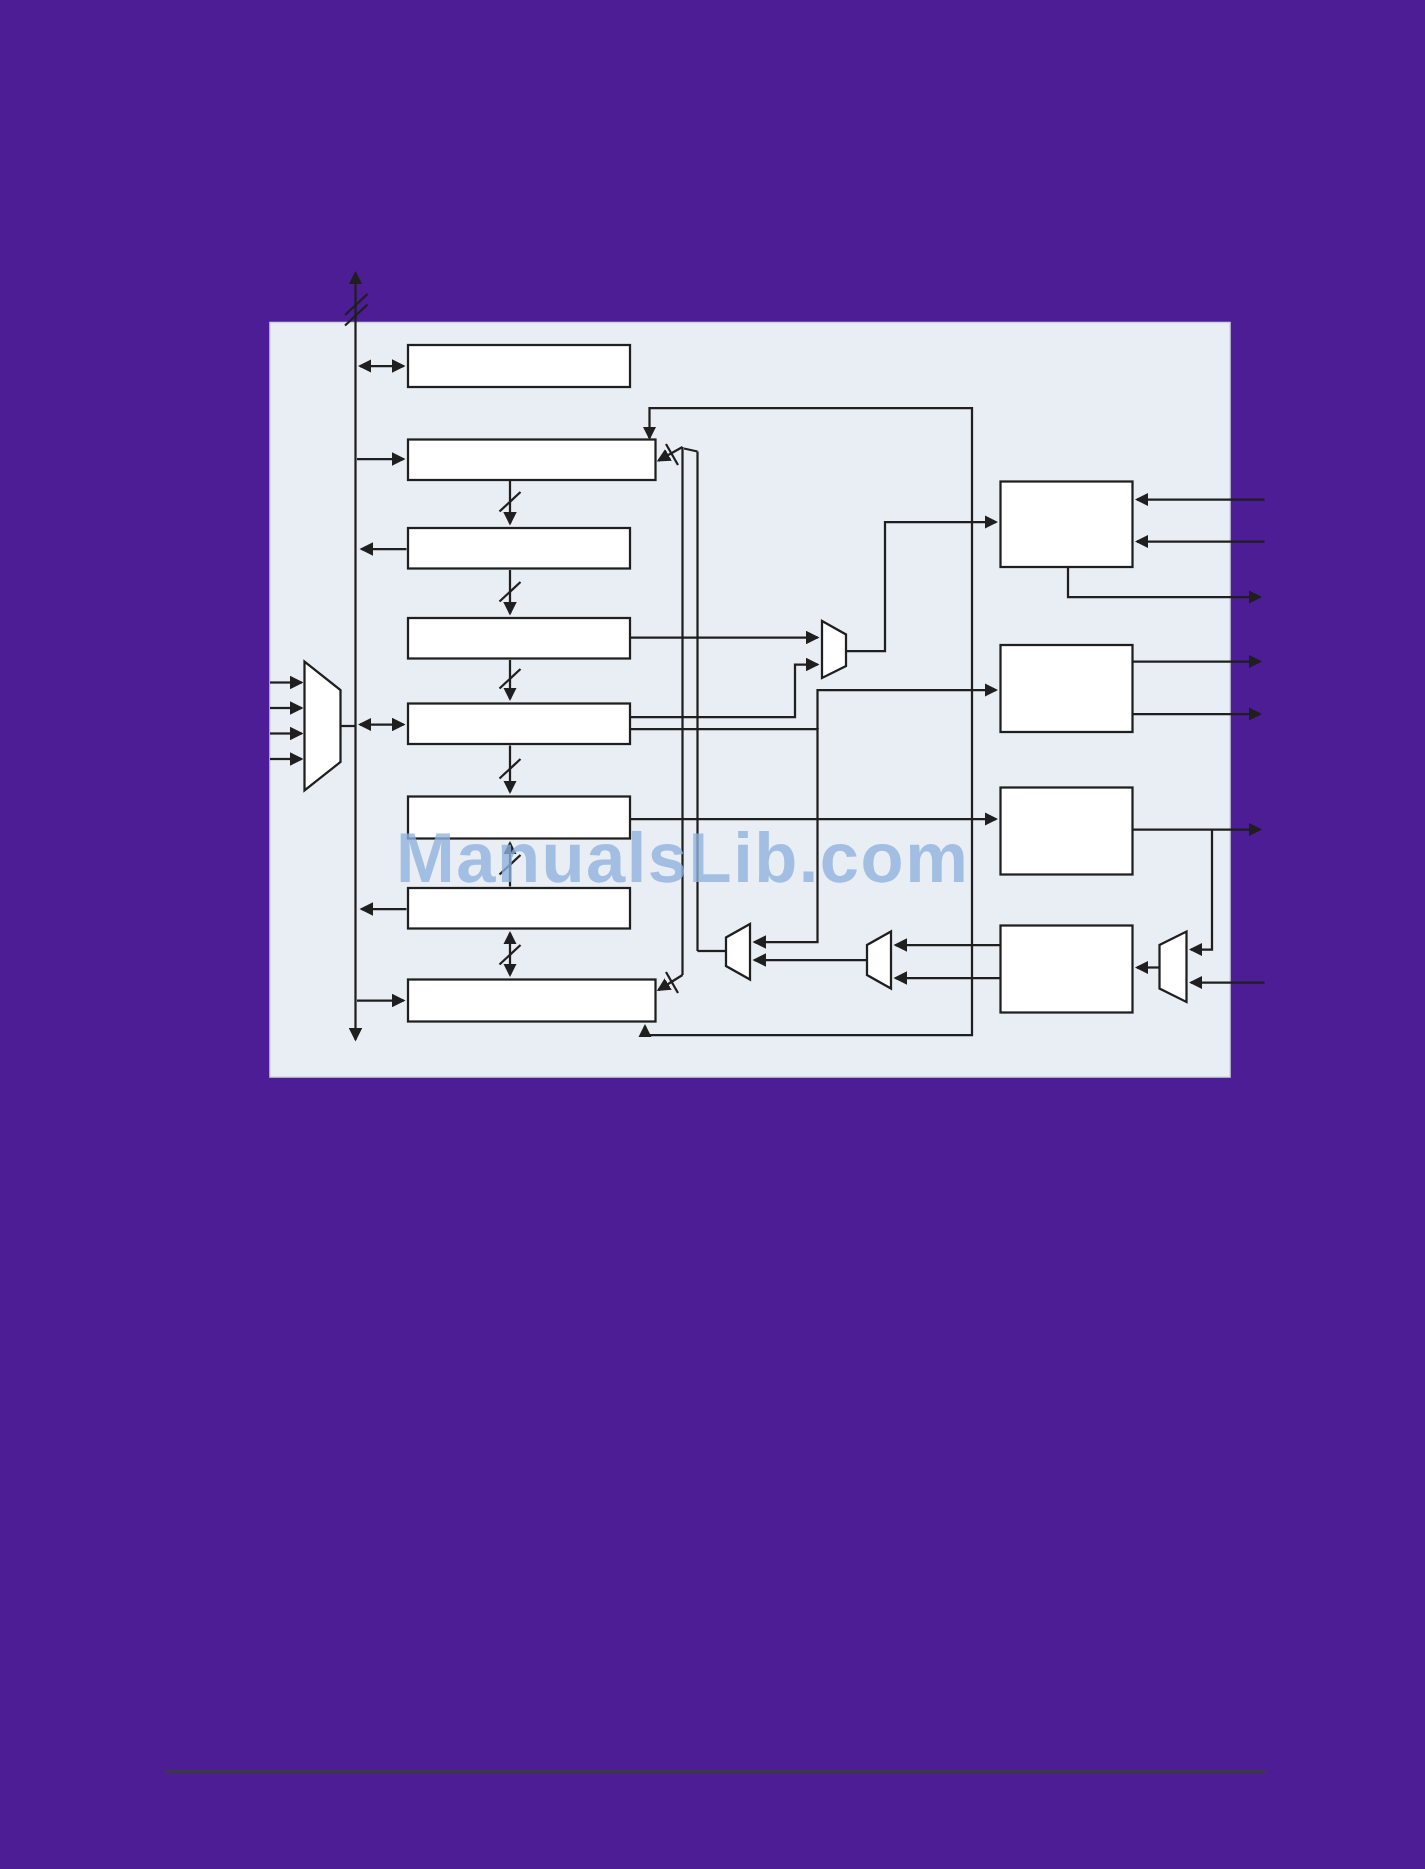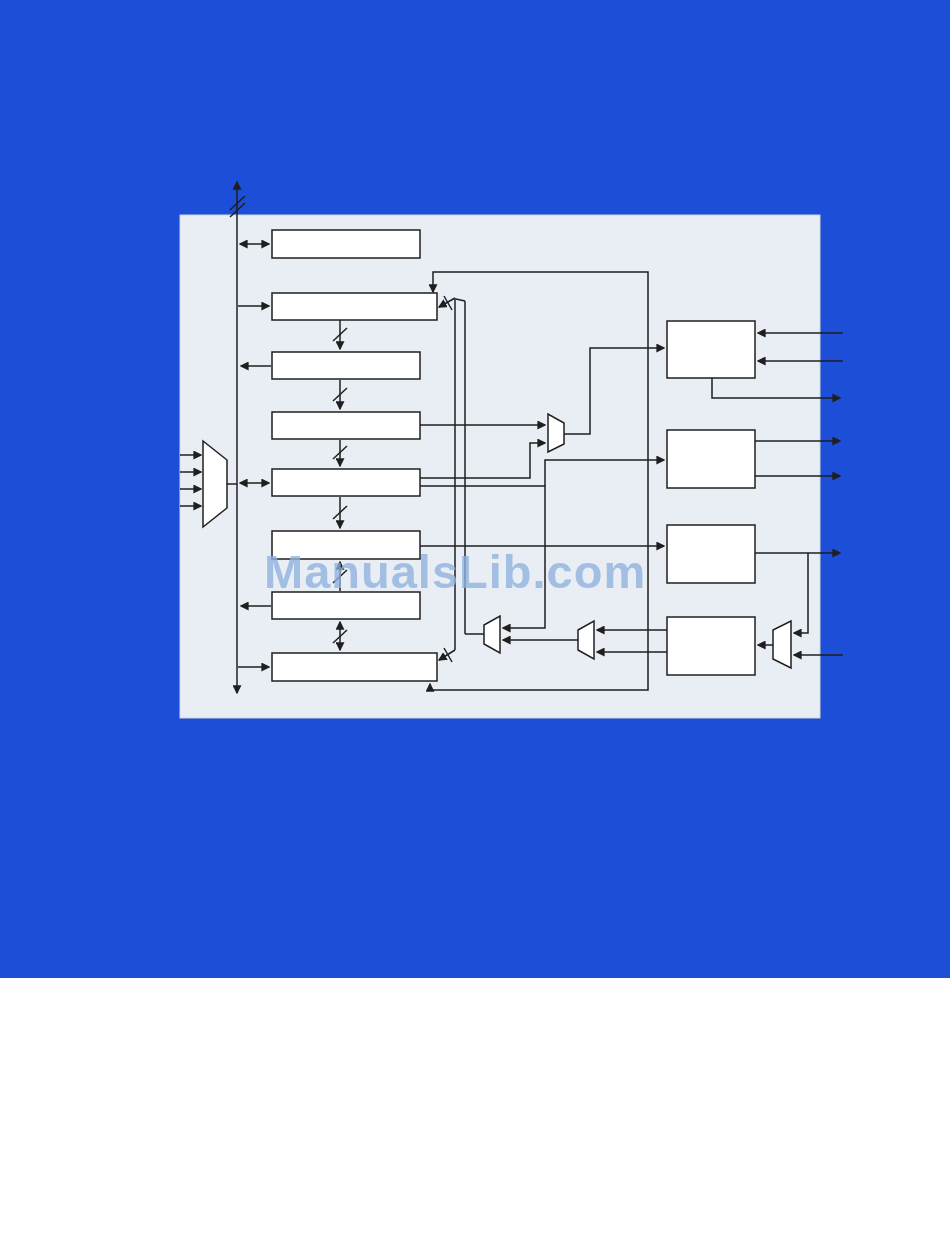--- a/index.html
+++ b/index.html
@@ -1,16 +1,16 @@
 <!DOCTYPE html>
 <html><head>
 <meta charset="utf-8">
 <style>
   html,body{margin:0;padding:0;background:#ffffff;font-family:"Liberation Sans",sans-serif;}
-  .page{position:relative;width:950px;height:978px;background:#1d4ed8;overflow:hidden;}
+  .page{position:relative;width:950px;height:1246px;background:#4c1d95;overflow:hidden;}
   svg.diagram{position:absolute;top:0;left:0;}
   .shade{stroke:#cdd5dd;stroke-width:1;}
   .blk{fill:#ffffff;stroke:#1f1f1f;stroke-width:1.5;}
   .mux{fill:#ffffff;stroke:#1f1f1f;stroke-width:1.5;}
   .ln{fill:none;stroke:#1f1f1f;stroke-width:1.5;}
   .watermark{
     position:absolute;left:264px;top:544px;
     font-size:47px;font-weight:bold;letter-spacing:1px;
     color:rgba(142,178,222,0.78);white-space:nowrap;
     pointer-events:none;

